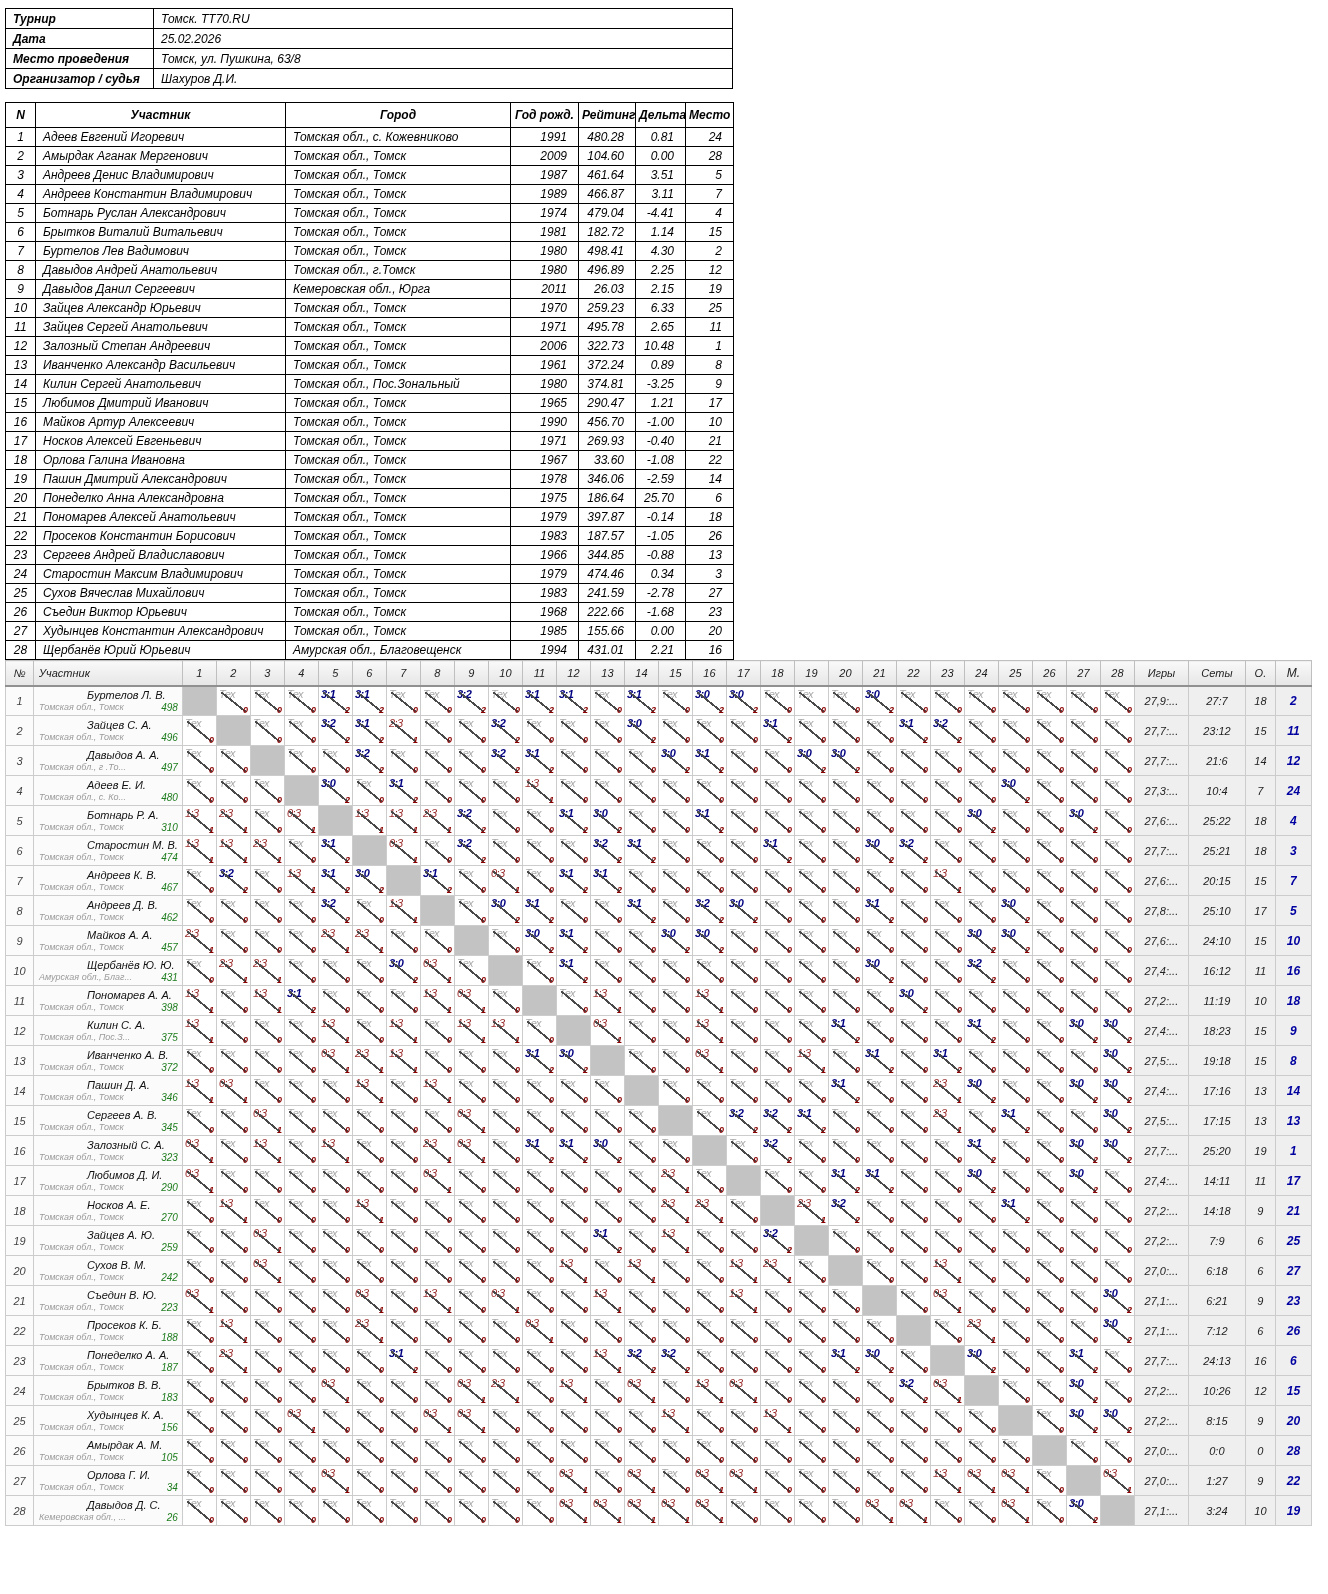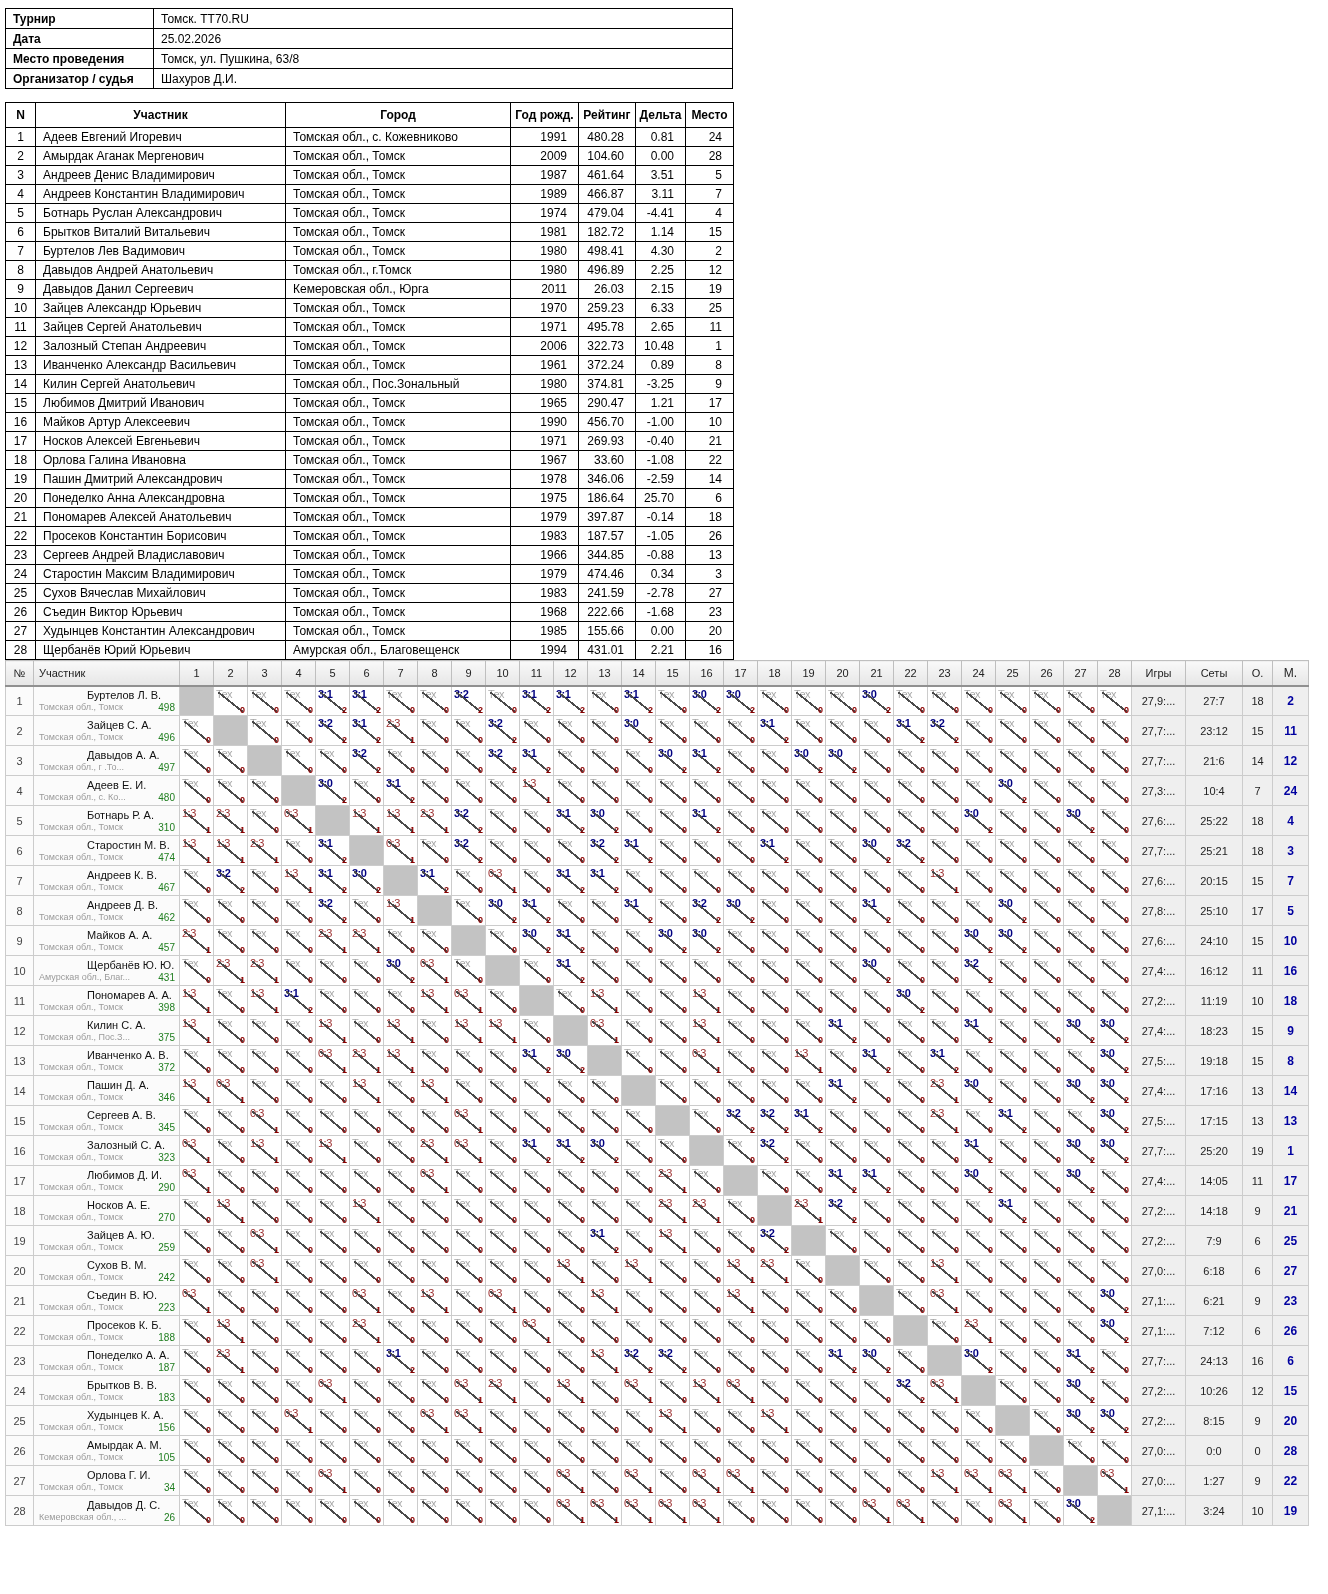--- a/index.html
+++ b/index.html
@@ -1,18 +1,18 @@
 <!DOCTYPE html>
 <html style="--win: #000080; --loss: #9B2D2D; --tech: #A8A8A8; --sub: #8B0000; --rating-green: #1E7D1E; --place-navy: #0000A0; --self-bg: #C3C3C3;"><head>
 <meta charset="utf-8">
 <style>
   * { box-sizing: border-box; }
   html,body { margin:0; padding:0; background:#fff; }
   body { font-family:"Liberation Sans", sans-serif; color:#000; width:1328px; }
-  .page { padding:8px 5px 0 5px; }
+  .page { padding:8px 5px 0 5px;font-style:italic; }
 
   
   .info-table { border-collapse:collapse; width:728px; }
   .info-table td { border:1px solid #000; height:20px; font-size:12px; padding:1px 7px; vertical-align:middle; }
   .info-table td.lbl { font-weight:bold; width:148px; }
 
   
   .ptable { border-collapse:collapse; width:728px; margin-top:13px; font-size:12px; table-layout:fixed; }
   .ptable th { border:1px solid #000; font-weight:bold; height:25px; padding:2px 3px; text-align:center; }
   .ptable td { border:1px solid #000; height:19px; padding:1px 7px; line-height:14px; white-space:nowrap; overflow:hidden; }
@@ -2922,21 +2922,21 @@
             <span class="main win">3:0</span>
             <i class="slash"></i>
             <span class="sub">2</span>
           </td>
           <td class="cell">
             <span class="main tech">Тех</span>
             <i class="slash"></i>
             <span class="sub">0</span>
           </td>
           <td class="tot t-games">27,4:...</td>
-          <td class="tot t-sets">14:05</td>
+          <td class="tot t-sets">14:11</td>
           <td class="tot t-pts">11</td>
           <td class="tot t-place">17</td>
         </tr>
         <tr>
           <td class="mnum">18</td>
           <td class="mname">
             <div class="pname">Носков А. Е.</div>
             <div class="psub">
               <span class="region">Томская обл., Томск</span>
               <span class="rating">270</span>

